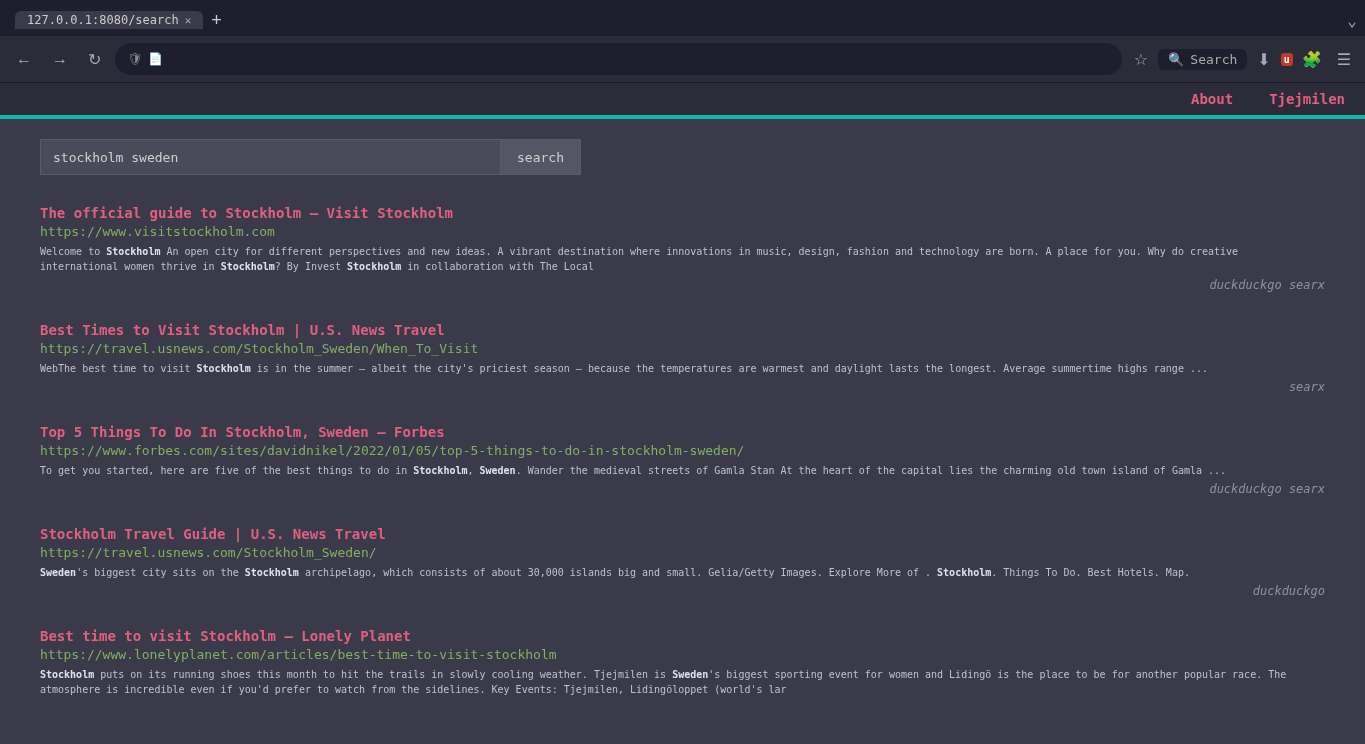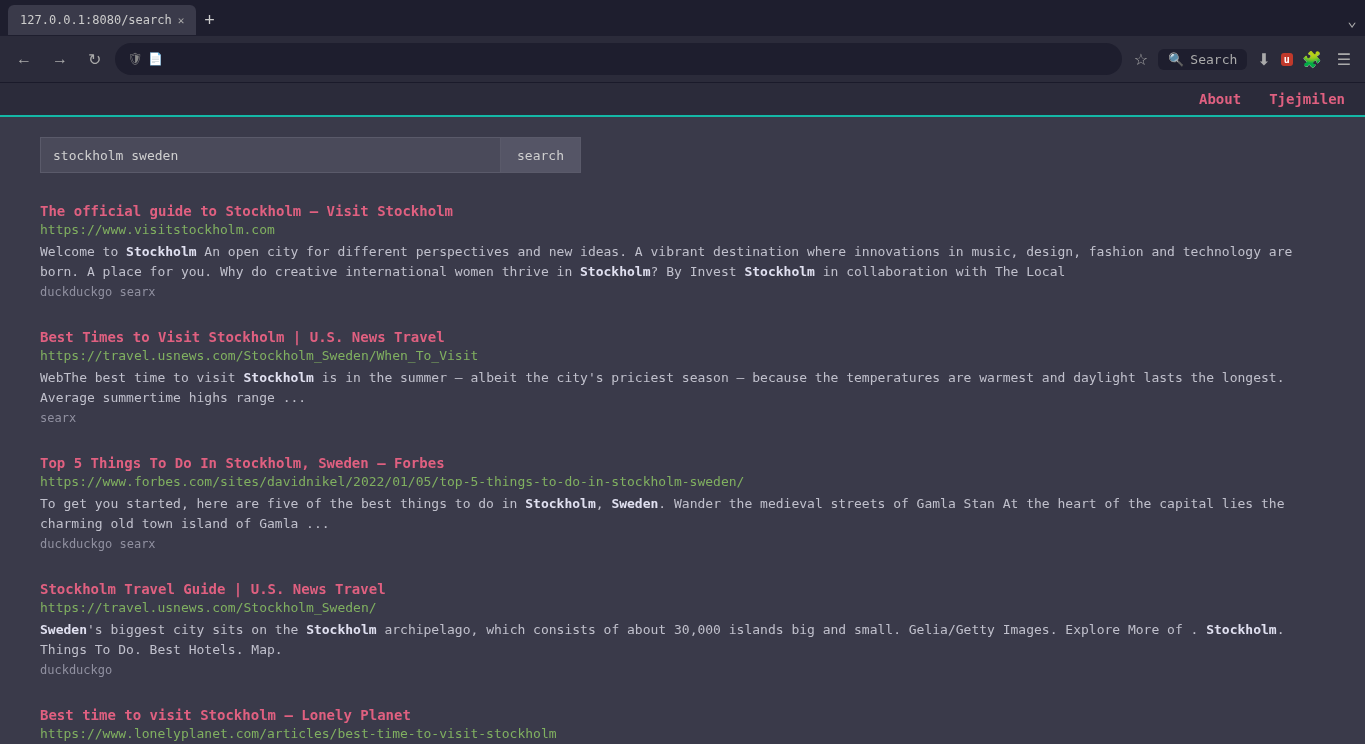--- a/index.html
+++ b/index.html
@@ -23,22 +23,23 @@
       height: 36px;
     }
     .tab {
       display: flex;
       align-items: center;
       background: #3a3a4a;
       border-radius: 6px 6px 0 0;
       padding: 6px 12px;
       font-size: 12px;
       color: #ccc;
-      height: 30px;
-      gap: 6px;
+      height: 18px;
+      gap: 6px;
+      margin-left: 7px;
     }
     .tab-close {
       cursor: pointer;
       color: #aaa;
       font-size: 11px;
     }
     .tab-new {
       margin-left: 8px;
       color: #aaa;
       font-size: 18px;
@@ -122,22 +123,22 @@
       padding: 1px 3px;
     }
 
     
     .app-header {
       background: #2b2b3a;
       display: flex;
       justify-content: flex-end;
       align-items: center;
       padding: 8px 20px;
-      gap: 28px;
-      border-bottom: 2px solid #14b8a6;
+      gap: 36px;
+      border-bottom: 4px solid #14b8a6;
     }
     .app-header a {
       color: #e06080;
       text-decoration: none;
       font-size: 14px;
       font-weight: bold;
     }
 
     
     .main-content {
@@ -188,34 +189,36 @@
       font-family: monospace;
     }
     .result-url {
       color: #80b060;
       font-size: 13px;
       margin: 3px 0 5px 0;
       font-family: monospace;
     }
     .result-desc {
       color: #c0c0cc;
-      font-size: 13px;
+      font-size: 10px;
       line-height: 1.5;
       font-family: monospace;
       max-width: 1280px;
     }
     .result-desc strong {
       color: #e0e0f0;
       font-weight: bold;
     }
     .result-sources {
+      text-align: right;
       color: #9090a0;
       font-size: 12px;
       margin-top: 4px;
       font-family: monospace;
+      font-style: italic;
     }
   </style>
 </head>
 <body>
 
 <div class="browser-chrome">
 
   <div class="tab-bar">
     <div class="tab">
       <span>127.0.0.1:8080/search</span>

